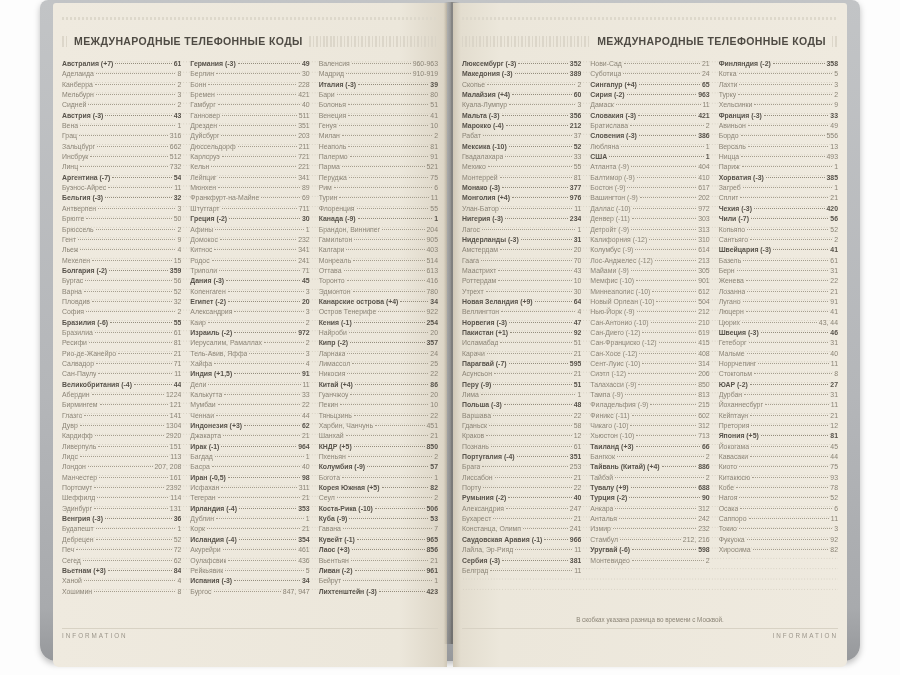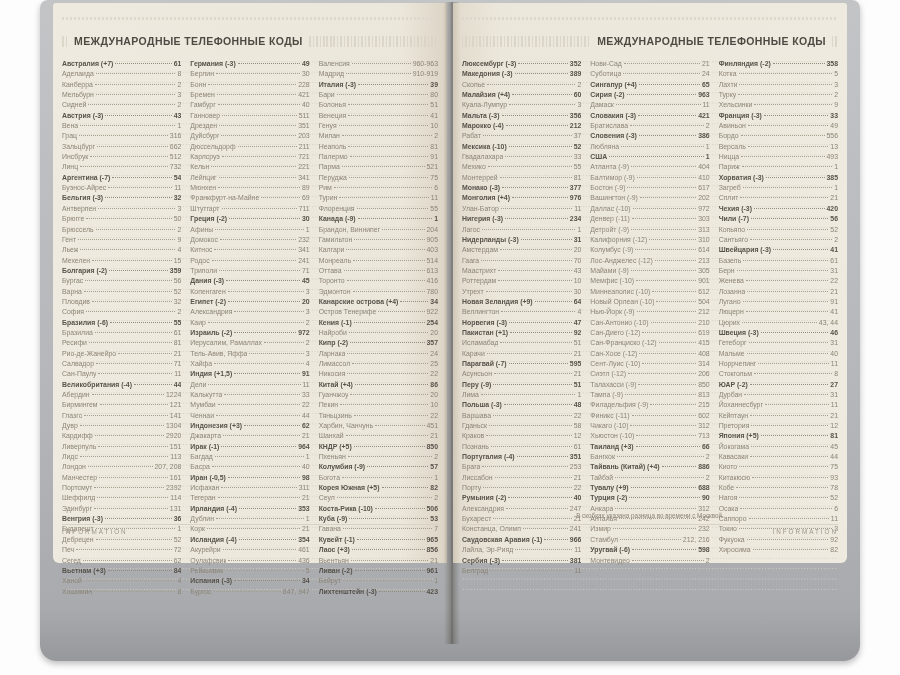--- a/index.html
+++ b/index.html
@@ -2,21 +2,21 @@
 <html><head>
 <meta charset="utf-8">
 <style>
   html,body{margin:0;padding:0;}
   body{width:900px;height:675px;background:#fdfdfd;font-family:"Liberation Sans",sans-serif;overflow:hidden;position:relative;}
   .scene{position:absolute;inset:0;}
   .cover{position:absolute;left:40px;top:0;width:820px;height:661px;
     background:linear-gradient(180deg,#c2c4c6 0%,#b4b6b9 60%,#a8aaad 92%,#96989b 100%);
     border-radius:8px 8px 16px 16px;
     box-shadow:0 3px 6px rgba(0,0,0,.25);}
-  .page{position:absolute;top:3px;height:560px;width:394px;
+  .page{position:absolute;top:3px;height:664px;width:394px;
     background:linear-gradient(180deg,#efeadf 0%,#ece7db 70%,#e7e1d4 100%);
     box-sizing:border-box;padding:46px 9px 0 9px;}
   .page-left{left:53px;border-radius:3px 0 0 6px;
     background:linear-gradient(90deg,#efeadf 0%,#ece7db 88%,#ddd6c7 99%,#cfc7b6 100%);}
   .page-right{left:453px;border-radius:0 3px 6px 0;
     background:linear-gradient(90deg,#cfc7b6 0%,#e3ddcf 2%,#ece7db 12%,#efeadf 100%);}
   .gutter{position:absolute;left:444px;top:2px;width:16px;height:642px;
     background:linear-gradient(90deg,rgba(60,55,45,0) 0%,rgba(60,55,45,.30) 40%,rgba(40,36,30,.45) 50%,rgba(60,55,45,.30) 60%,rgba(60,55,45,0) 100%);}
   .page-top-rule{position:absolute;top:14px;left:9px;right:9px;height:3px;
     background:repeating-linear-gradient(90deg,#ddd8cb 0 2px,transparent 2px 4px);}

